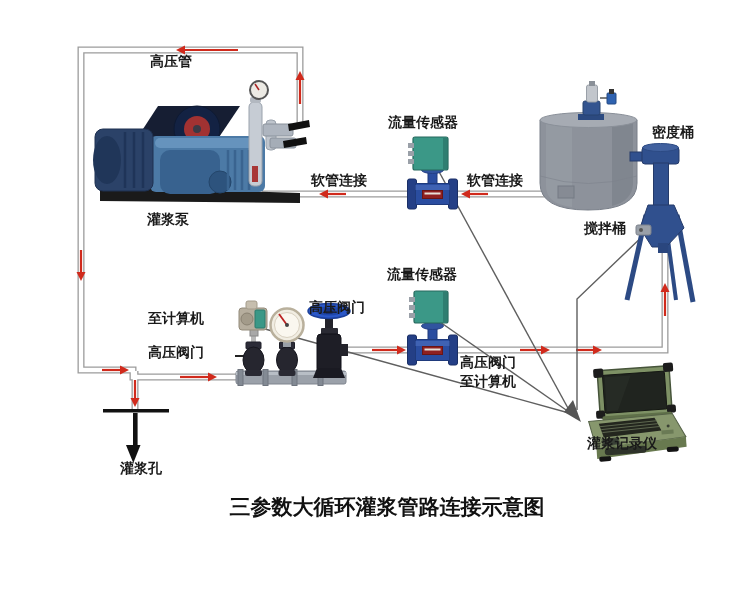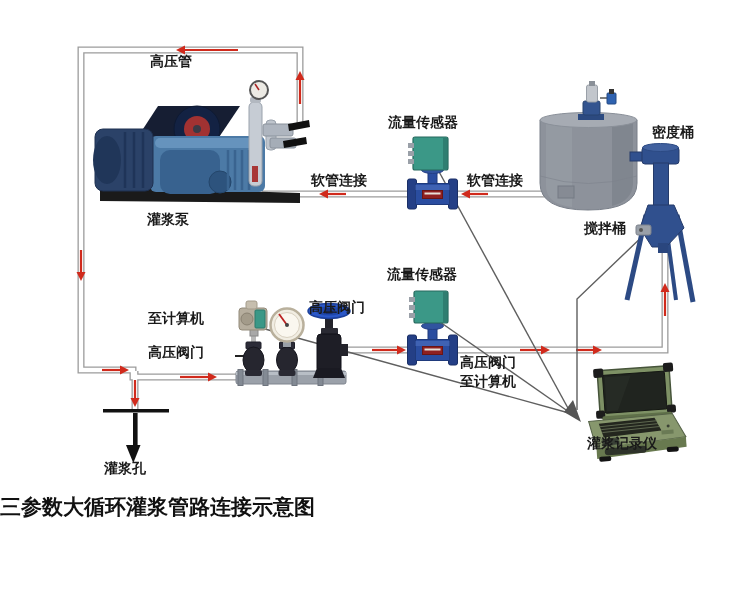--- a/index.html
+++ b/index.html
@@ -6,22 +6,22 @@
     --background:#ffffff; --pipe-outline:#9b9b9b; --flow-arrow-red:#d02a1c;
     --signal-line-gray:#5f5f5f; --sensor-box-green:#3b9887; --flowmeter-blue:#2a4da0;
     --tank-gray:#8d929b; --density-bucket-blue:#30508e; --valve-handle-blue:#2a57c8;
     --recorder-green:#87976d; --label-text:#1a1a1a;
   }
   html,body{margin:0;padding:0;background:#fff;}
   .stage{position:relative;width:750px;height:592px;background:var(--background);overflow:hidden;
          font-family:"Liberation Sans",sans-serif;}
   .stage svg{position:absolute;left:0;top:0;}
   .lbl{position:absolute;font-size:14px;font-weight:700;line-height:1.1;color:var(--label-text);white-space:nowrap;text-align:right;}
-  .title{position:absolute;left:0;top:493px;width:750px;box-sizing:border-box;
-         font-size:21px;font-weight:700;color:#111;}
+  .title{position:absolute;left:0;top:493px;width:750px;padding-left:24px;box-sizing:border-box;
+         text-align:center;font-size:21px;font-weight:700;color:#111;}
   .pipe-outer{fill:none;stroke:var(--pipe-outline);stroke-width:7;stroke-linejoin:miter;}
   .pipe-inner{fill:none;stroke:#ffffff;stroke-width:4.4;stroke-linejoin:miter;}
   .arrow-g line{stroke:var(--flow-arrow-red);stroke-width:2.2;}
   .arrow-g polygon{fill:var(--flow-arrow-red);}
   .sig{fill:none;stroke:var(--signal-line-gray);stroke-width:1.4;}
   .sig-head{fill:#555;}
   .sensor-box{fill:var(--sensor-box-green);stroke:#27695e;stroke-width:1.2;}
   .fm{fill:var(--flowmeter-blue);stroke:#1f3a7c;stroke-width:1;}
   .fm-flange{fill:#243f86;stroke:#1a2f66;stroke-width:1;}
   .dk{fill:var(--density-bucket-blue);stroke:#253b6a;stroke-width:1;}
@@ -254,16 +254,16 @@
   <div class="lbl" style="left:311px;top:173px">软管连接</div>
   <div class="lbl" style="left:467px;top:173px">软管连接</div>
   <div class="lbl" style="left:652px;top:125px">密度桶</div>
   <div class="lbl" style="left:584px;top:221px">搅拌桶</div>
   <div class="lbl" style="left:148px;top:311px">至计算机</div>
   <div class="lbl" style="left:148px;top:345px">高压阀门</div>
   <div class="lbl" style="left:309px;top:300px">高压阀门</div>
   <div class="lbl" style="left:387px;top:267px">流量传感器</div>
   <div class="lbl" style="left:460px;top:355px">高压阀门</div>
   <div class="lbl" style="left:460px;top:374px">至计算机</div>
-  <div class="lbl" style="left:104px;top:461px">灌浆孔</div>
+  <div class="lbl" style="left:120px;top:461px">灌浆孔</div>
   <div class="lbl" style="left:587px;top:436px">灌浆记录仪</div>
   <div class="title">三参数大循环灌浆管路连接示意图</div>
 </div>
 
 </body></html>

